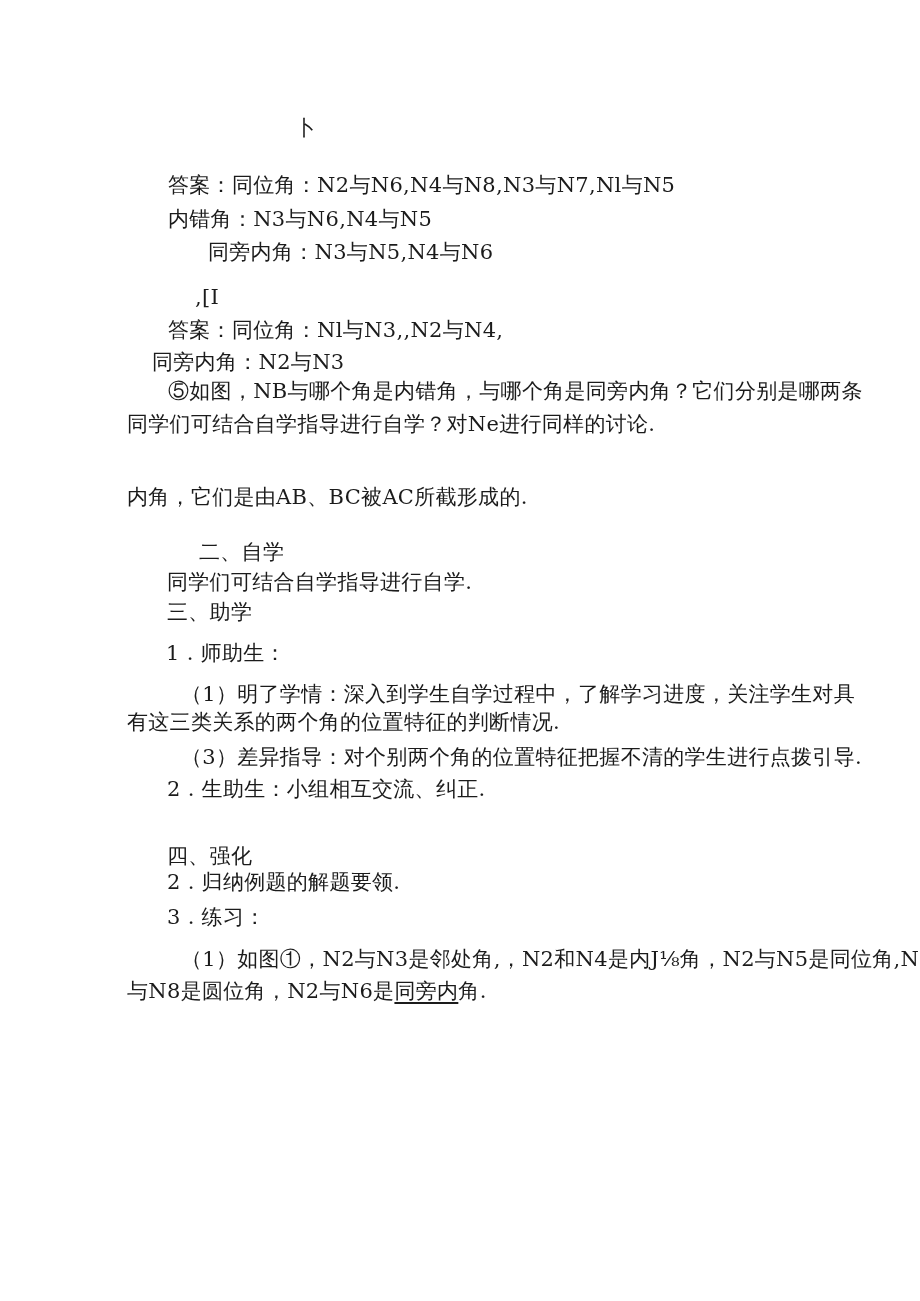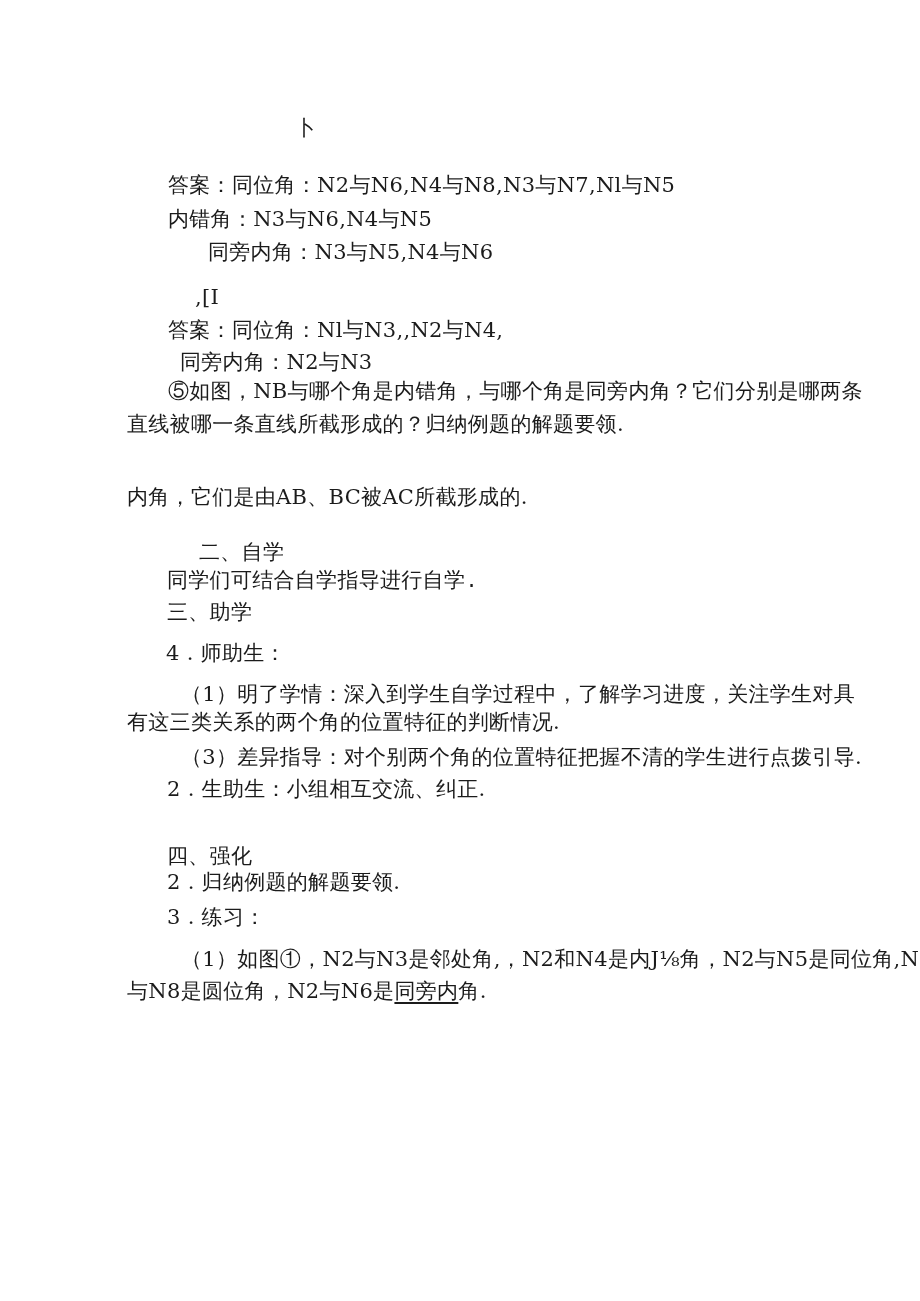--- a/index.html
+++ b/index.html
@@ -27,27 +27,27 @@
     text-decoration: underline;
     text-underline-offset: 4px;
   }
   
   .l0  { top: 116px; left: 295px; }
   .l1  { top: 173px; left: 168px; text-align: center; }
   .l2  { top: 207px; left: 168px; }
   .l3  { top: 240px; left: 168px; margin-left: 40px; }
   .l4  { top: 285px; left: 195px; }
   .l5  { top: 318px; left: 168px; }
-  .l6  { top: 350px; left: 180px; }
+  .l6  { top: 350px; left: 152px; }
   .l7  { top: 379px; left: 168px; }
   .l8  { top: 412px; left: 127px; }
   .l9  { top: 476px; left: 124px; }
   .l10 { top: 485px; left: 127px; }
   .l11 { top: 540px; left: 167px; margin-left: 32px; }
-  .l12 { top: 570px; left: 167px; font-family: Liberation Mono, monospace; }
+  .l12 { top: 570px; left: 167px; }
   .l13 { top: 600px; left: 167px; }
   .l14 { top: 641px; left: 166px; }
   .l15 { top: 682px; left: 181px; }
   .l16 { top: 710px; left: 127px; }
   .l17 { top: 745px; left: 181px; }
   .l18 { top: 777px; left: 167px; }
   .l19 { top: 844px; left: 167px; }
   .l20 { top: 840px; left: 167px; }
   .l21 { top: 870px; left: 167px; }
   .l22 { top: 905px; left: 167px; }
@@ -59,26 +59,26 @@
 
 <div id="page" style="background: rgb(255, 255, 255); color: rgb(27, 27, 27);">
     <div class="doc-line l0">卜</div>
     <div class="doc-line l1">答案：同位角：N2与N6,N4与N8,N3与N7,Nl与N5</div>
     <div class="doc-line l2">内错角：N3与N6,N4与N5</div>
     <div class="doc-line l3">同旁内角：N3与N5,N4与N6</div>
     <div class="doc-line l4">,[I</div>
     <div class="doc-line l5">答案：同位角：Nl与N3,,N2与N4,</div>
     <div class="doc-line l6">同旁内角：N2与N3</div>
     <div class="doc-line l7">⑤如图，NB与哪个角是内错角，与哪个角是同旁内角？它们分别是哪两条</div>
-    <div class="doc-line l8">直线被哪一条直线所截形成的？归纳例题的解题要领.</div>
+    <div class="doc-line l8">同学们可结合自学指导进行自学？对Ne进行同样的讨论.</div>
     <div class="doc-line l10">内角，它们是由AB、BC被AC所截形成的.</div>
     <div class="doc-line l11">二、自学</div>
     <div class="doc-line l12">同学们可结合自学指导进行自学.</div>
     <div class="doc-line l13">三、助学</div>
-    <div class="doc-line l14">4 . 师助生：</div>
+    <div class="doc-line l14">1 . 师助生：</div>
     <div class="doc-line l15">（1）明了学情：深入到学生自学过程中，了解学习进度，关注学生对具</div>
     <div class="doc-line l16">有这三类关系的两个角的位置特征的判断情况.</div>
     <div class="doc-line l17">（3）差异指导：对个别两个角的位置特征把握不清的学生进行点拨引导.</div>
     <div class="doc-line l18">2 . 生助生：小组相互交流、纠正.</div>
     <div class="doc-line l19">四、强化</div>
     <div class="doc-line l21">2 . 归纳例题的解题要领.</div>
     <div class="doc-line l22">3 . 练习：</div>
     <div class="doc-line l23">（1）如图①，N2与N3是邻处角,，N2和N4是内J⅛角，N2与N5是同位角,N2</div>
     <div class="doc-line l24"><span>与N8是圆位角，N2与N6是</span><span class="u">同旁内</span><span>角.</span></div>
   </div>

